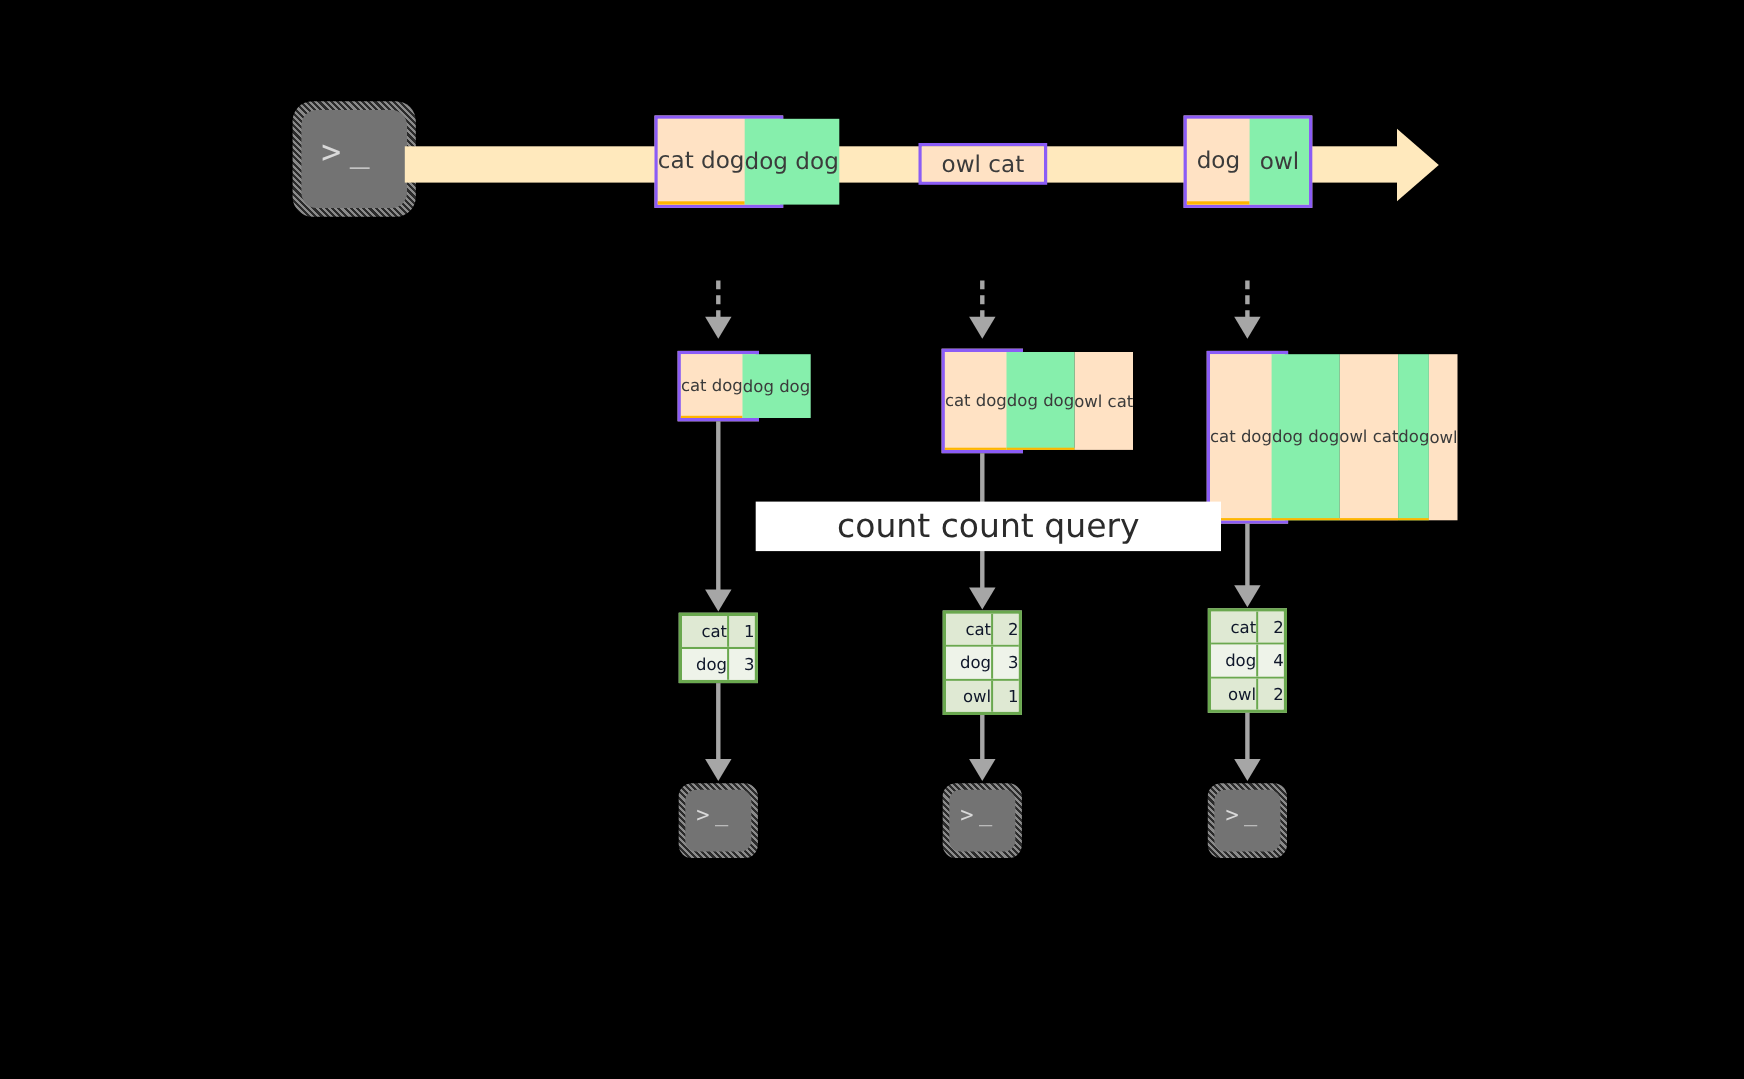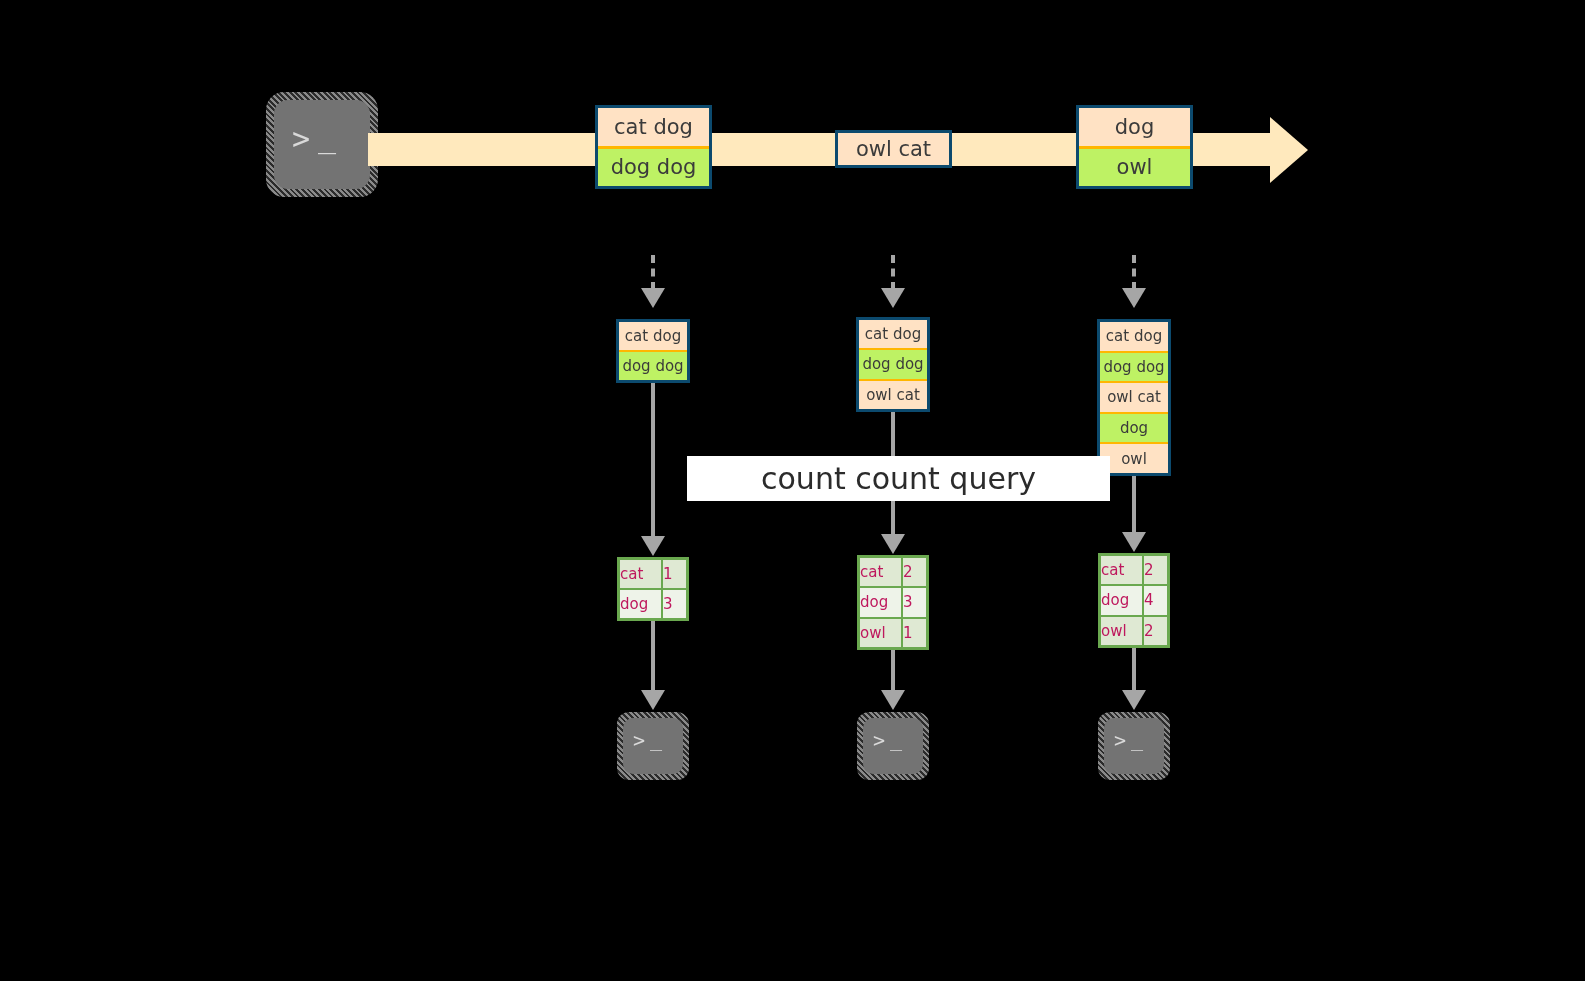--- a/index.html
+++ b/index.html
@@ -57,57 +57,56 @@
   .stream-head {
     position: absolute;
     width: 0; height: 0;
     border-style: solid;
     border-color: transparent transparent transparent #ffe9bd;
   }
 
   
   .msg-group {
     position: absolute;
-    border: 3px solid #0c4a6e;
+    border: 3px solid #8b5cf6;
     background: #ffe2c4;
     display: flex;
-    flex-direction: column;
   }
   .msg-row {
     flex: 1 1 auto;
     display: flex;
     align-items: center;
     justify-content: center;
     color: #3b3b3b;
     white-space: nowrap;
     background: #ffe2c4;
     border-bottom: 3px solid #ffb600;
   }
   .msg-row:last-child { border-bottom: none; }
-  .msg-row.alt { background: #bef264; }
+  .msg-row.alt { background: #86efac; }
 
   
   .kv-table {
     position: absolute;
     border: 3px solid #6aa84f;
     background: #dfe9d3;
     display: flex;
     flex-direction: column;
   }
   .kv-row {
     flex: 1 1 auto;
     display: flex;
     border-bottom: 3px solid #6aa84f;
   }
   .kv-row:last-child { border-bottom: none; }
   .kv-row .k, .kv-row .v {
     display: flex;
     align-items: center;
-    justify-content: flex-start;
-    color: #be185d;
+    justify-content: flex-end;
+    color: #0f172a;
     white-space: nowrap;
     background: #dfe9d3;
   }
   .kv-row .k {
     border-right: 3px solid #6aa84f;
   }
   .kv-row.alt .k, .kv-row.alt .v { background: #eef3e9; }
 
   
   .conn-line {

